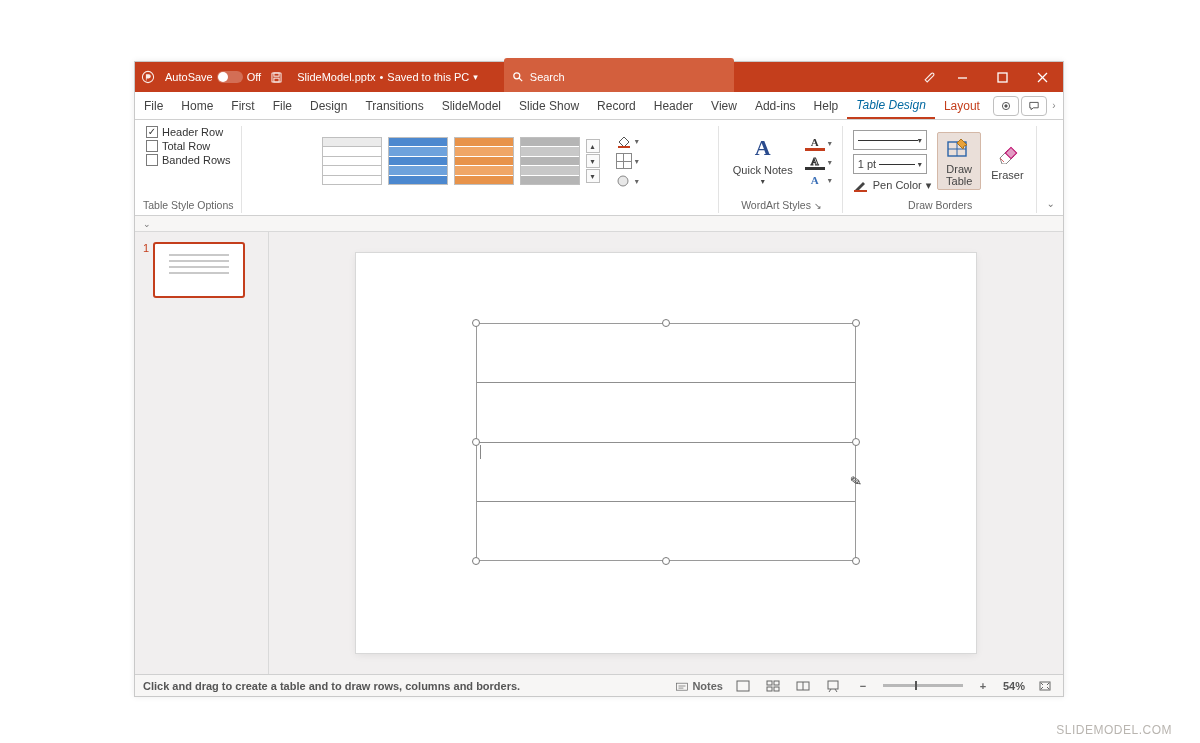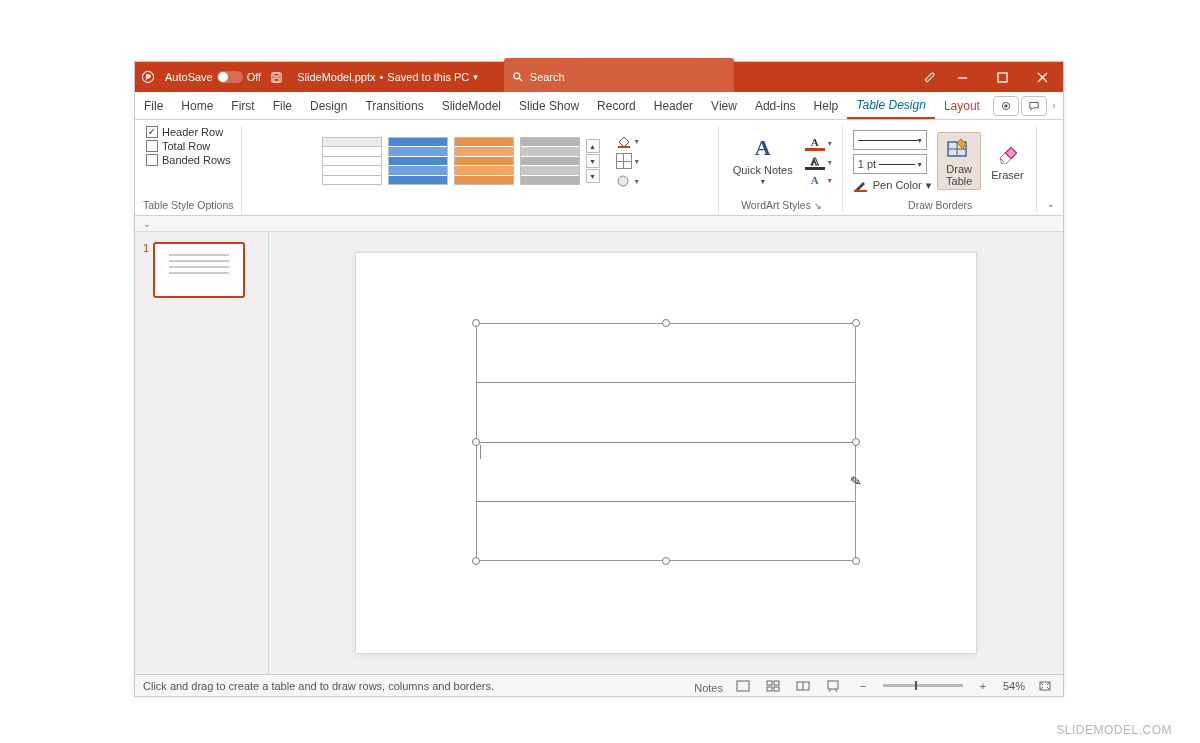--- a/index.html
+++ b/index.html
@@ -75,21 +75,21 @@
   .selhandle{position:absolute;width:8px;height:8px;border:1px solid #7a7a7a;border-radius:50%;background:#fff;}
   .sh-tl{left:-4px;top:-4px;} .sh-tm{left:calc(50% - 4px);top:-4px;} .sh-tr{right:-4px;top:-4px;}
   .sh-ml{left:-4px;top:calc(50% - 4px);} .sh-mr{right:-4px;top:calc(50% - 4px);}
   .sh-bl{left:-4px;bottom:-4px;} .sh-bm{left:calc(50% - 4px);bottom:-4px;} .sh-br{right:-4px;bottom:-4px;}
   .tblrows{position:absolute;inset:0;display:flex;flex-direction:column;}
   .tblrow{flex:1;border-top:1px solid #8f8f8f;}
   .tblrow:first-child{border-top:none;}
   .pencil-cursor{position:absolute;right:-6px;top:150px;font-size:14px;transform:rotate(-10deg);color:#333;}
   .cell-caret{position:absolute;left:4px;top:122px;width:1px;height:14px;background:#888;}
   
-  .statusbar{height:22px;border-top:1px solid #d0d0d0;background:#f7f6f5;display:flex;align-items:center;font-size:11px;color:#555;padding:0 8px;gap:10px;}
+  .statusbar{height:22px;border-top:1px solid #d0d0d0;background:#f7f6f5;display:flex;align-items:center;font-size:11px;color:#555;padding:0 8px;gap:10px;font-weight:bold;}
   .statusbar .spacer{flex:1;}
   .st-btn{width:20px;height:16px;display:flex;align-items:center;justify-content:center;color:#666;}
   .zoom-slider{width:80px;height:3px;background:#b8b8b8;position:relative;}
   .zoom-slider::after{content:"";position:absolute;left:40%;top:-3px;width:2px;height:9px;background:#555;}
   .watermark{position:absolute;right:28px;bottom:6px;font-size:12px;letter-spacing:0.5px;color:#b9b5b0;}
 </style>
 </head>
 <body>
 
 <div class="outer-frame">
@@ -374,21 +374,21 @@
           <div class="selhandle sh-br"></div>
           <div class="pencil-cursor">✎</div>
         </div>
       </div>
     </div>
   </div>
 
   <div class="statusbar">
     <span>Click and drag to create a table and to draw rows, columns and borders.</span>
     <div class="spacer"></div>
-    <div class="st-btn" style="width:auto;gap:3px;flex-direction:column;">
+    <div class="st-btn" style="width:auto;gap:3px;">
         <svg width="14" height="12" viewBox="0 0 20 16" fill="none" stroke="#666">
           <rect x="2" y="4" width="16" height="10"></rect>
           <line x1="5" y1="8" x2="15" y2="8"></line>
           <line x1="5" y1="11" x2="12" y2="11"></line>
         </svg>
         <span>Notes</span>
       </div>
     <div class="st-btn">
         <svg width="14" height="12">
           <rect x="1" y="1" width="12" height="10" fill="none" stroke="#666"></rect>

